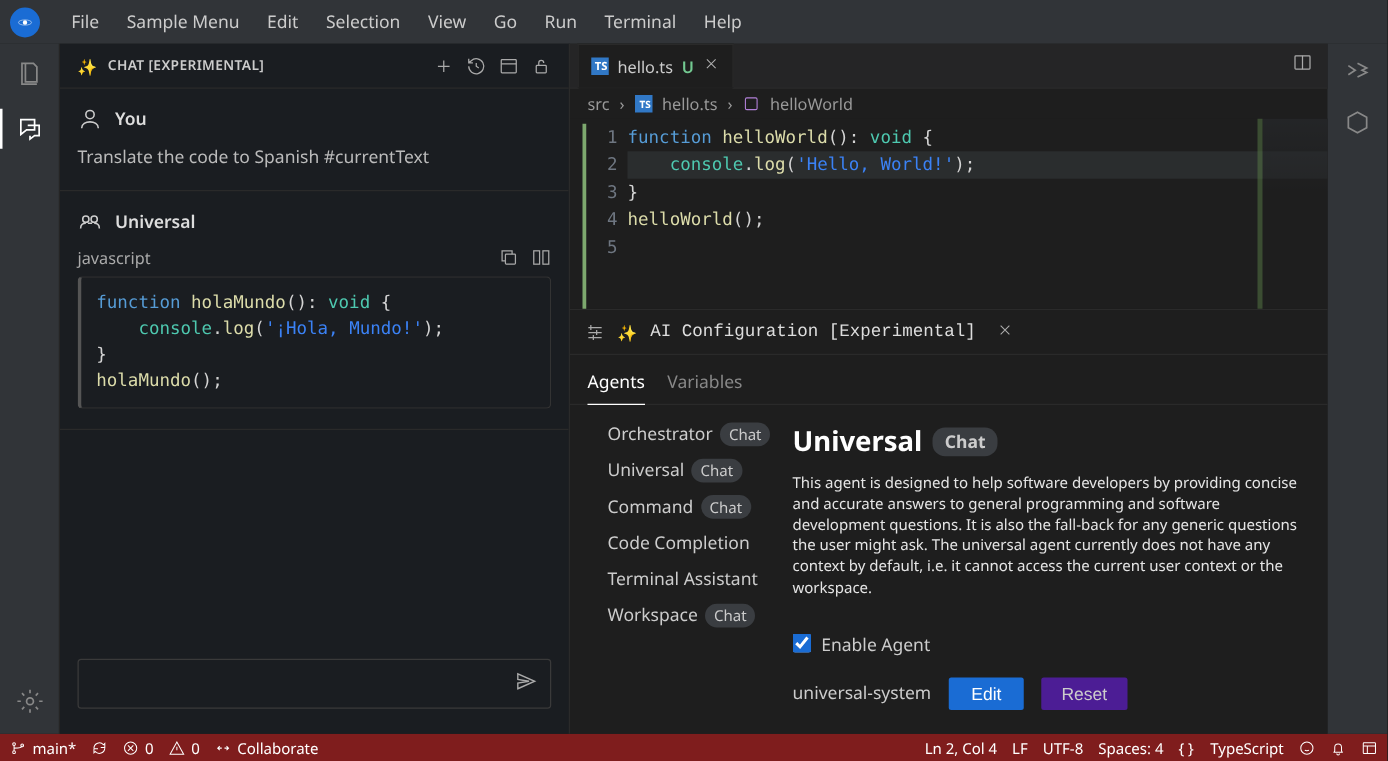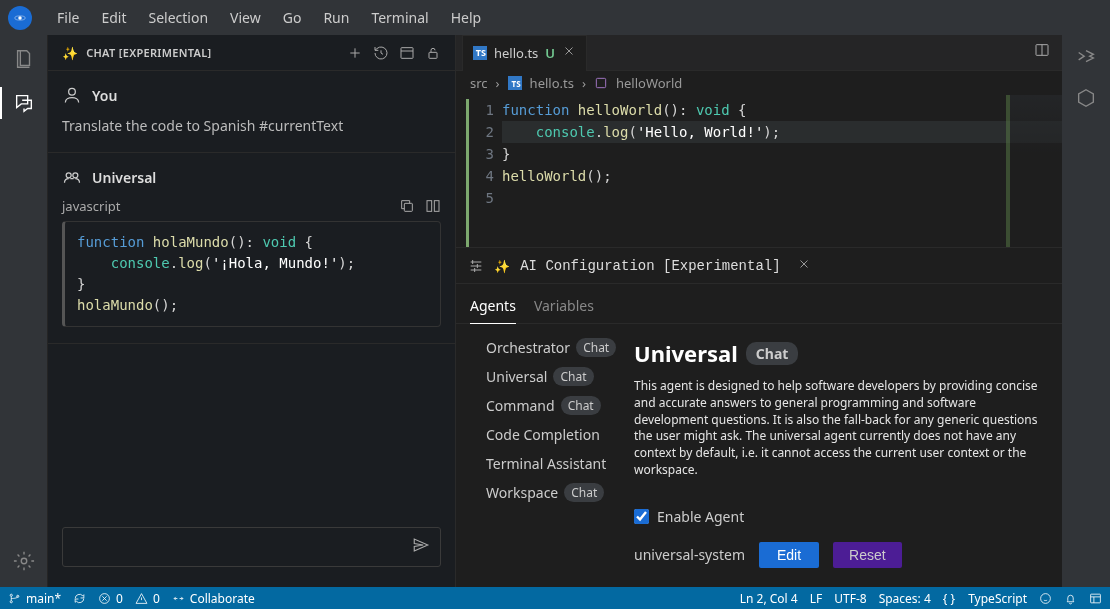--- a/index.html
+++ b/index.html
@@ -27,21 +27,21 @@
 .msg-head svg { width:20px; height:20px; stroke:#ccc; fill:none; stroke-width:1.5; }
 .msg-head b { font-size:14px; font-weight:600; color:#ddd; }
 .msg-text { font-size:14px; color:#bbb; line-height:1.5; }
 .code-meta { display:flex; align-items:center; margin-top:6px; }
 .code-lang { font-size:13px; color:#aaa; }
 .code-actions { margin-left:auto; display:flex; gap:10px; }
 .code-actions svg { width:16px; height:16px; stroke:#aaa; fill:none; stroke-width:1.5; cursor:pointer; }
 .code-block { margin: 6px 0 0 0; background:#1a1d21; border:1px solid #333; border-left:3px solid #555; border-radius:4px; padding:10px 12px; font-family: "SFMono-Regular", Consolas, monospace; font-size:14px; line-height:1.5; white-space:pre; overflow-x:auto; }
 .tok-kw { color:#569cd6; }
 .tok-fn { color:#dcdcaa; }
-.tok-str { color:#ffffff; }
+.tok-str { color:#3b82f6; }
 .tok-type { color:#4ec9b0; }
 .tok-punc { color:#d4d4d4; }
 .tok-call { color:#dcdcaa; }
 .chat-input-wrap { padding: 12px 14px 20px; }
 .chat-input { display:flex; align-items:center; border:1px solid #3a3a3a; background:#1a1d21; border-radius:3px; height:40px; padding:0 10px; }
 .chat-input .send { margin-left:auto; }
 .chat-input svg { width:18px; height:18px; stroke:#aaa; fill:none; stroke-width:1.5; cursor:pointer; transform: rotate(0deg);}
 .editor-area { flex:1; display:flex; flex-direction:column; position:relative; }
 .tabbar { height:36px; background:#252526; display:flex; align-items:flex-end; border-bottom:1px solid #2a2a2a; padding-left:6px; }
 .tab { height:35px; display:flex; align-items:center; gap:7px; padding:0 10px; background:#1e1e1e; border:1px solid #2a2a2a; border-bottom:none; font-size:13px; position: relative; }
@@ -70,43 +70,44 @@
 .ai-tab { padding:6px 0 8px; font-size:14px; color:#888; cursor:pointer; }
 .ai-tab.active { color:#fff; border-bottom:1px solid #fff; margin-bottom:-1px; }
 .ai-body { flex:1; display:flex; overflow:hidden; }
 .agent-list { width:170px; padding:14px 0 14px 30px; display:flex; flex-direction:column; gap:10px; font-size:14px; }
 .agent-list .row { display:flex; align-items:center; gap:6px; cursor:pointer; }
 .chip { background:#3a3d41; color:#ccc; font-size:12px; padding:1px 7px; border-radius:10px; }
 .agent-detail { flex:1; padding:14px 16px 14px 8px; overflow:auto; }
 .agent-detail h2 { font-size:22px; font-weight:700; color:#fff; display:flex; align-items:center; gap:8px; margin-bottom:10px; }
 .agent-detail h2 .chip { font-size:14px; padding:2px 10px; }
 .agent-detail p { font-size:12px; color:#e5e5e5; line-height:1.4; margin-bottom:14px; }
-.agent-detail label { display:flex; align-items:center; gap:8px; font-size:14px; margin-bottom:16px;margin-top:28px; }
+.agent-detail label { display:flex; align-items:flex-start; gap:8px; font-size:14px; margin-bottom:16px;margin-top:28px; }
 .agent-detail input[type=checkbox] { width:15px; height:15px; accent-color:#1a6cd4; }
 .agent-actions { display:flex; align-items:center; gap:14px; font-size:14px; }
 .btn-edit { background:#1a6cd4; color:#fff; padding:5px 18px; border:none; border-radius:2px; cursor:pointer; font-size:14px; }
 .btn-reset { background:#4c1d95; color:#ccc; padding:5px 16px; border:none; border-radius:2px; cursor:pointer; font-size:14px; }
 .right-bar { width:48px; background:#313438; display:flex; flex-direction:column; align-items:center; padding-top:12px; gap:18px; }
 .right-bar svg { width:22px; height:22px; stroke:#888; fill:none; stroke-width:1.5; cursor:pointer; }
-.status { height:22px; background:#0369a1; display:flex; align-items:center; font-size:12px; color:#fff; padding:0 8px; gap:12px; }
+.status { height:22px; background:#7f1d1d; display:flex; align-items:center; font-size:12px; color:#fff; padding:0 8px; gap:12px; }
 .status .seg { display:flex; align-items:center; gap:5px; cursor:pointer; }
 .status svg { width:13px; height:13px; stroke:#fff; fill:none; stroke-width:1.5; }
 .status .rsp { margin-left:auto; }
 </style>
 </head>
 <body>
 
 <div class="titlebar">
   <div class="logo">
       <svg viewBox="0 0 24 24">
         <circle cx="12" cy="12" r="3" fill="#fff"></circle>
         <circle cx="12" cy="12" r="9" stroke="#fff" fill="none" stroke-width="1" transform="scale(1,.4) translate(0,18)"></circle>
       </svg>
     </div>
   <div class="menu-item">File</div>
+  <div class="menu-item">Sample Menu</div>
   <div class="menu-item">Edit</div>
   <div class="menu-item">Selection</div>
   <div class="menu-item">View</div>
   <div class="menu-item">Go</div>
   <div class="menu-item">Run</div>
   <div class="menu-item">Terminal</div>
   <div class="menu-item">Help</div>
 </div>
 
 <div class="main">

